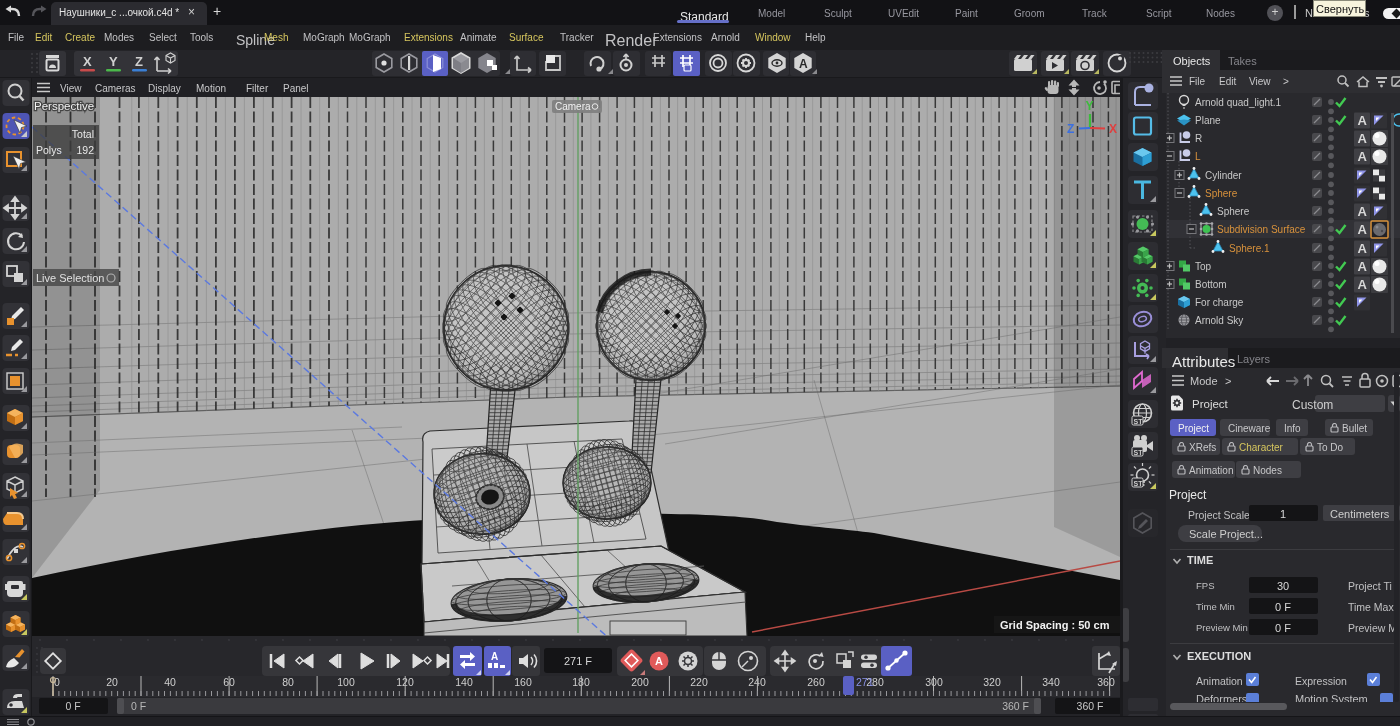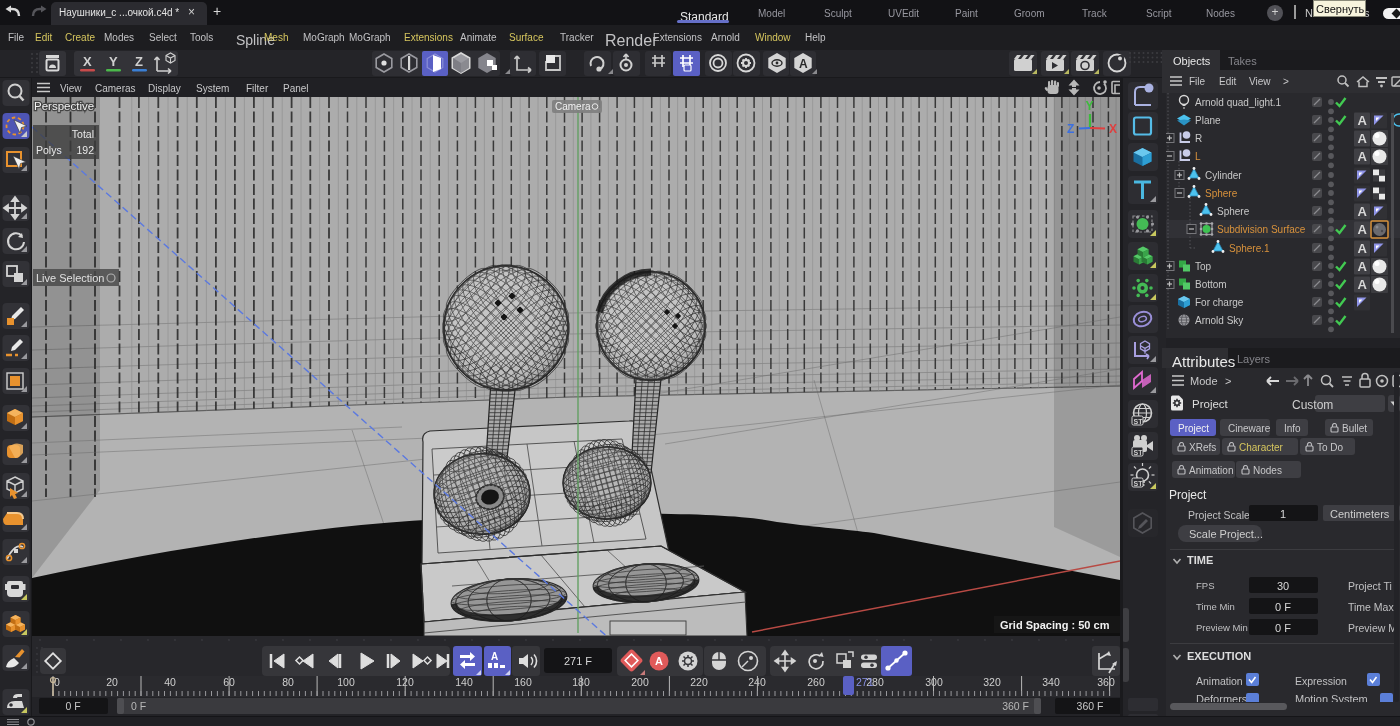--- a/index.html
+++ b/index.html
@@ -247,21 +247,21 @@
 <circle cx="11" cy="627" r="1.8" fill="#2e2e33"></circle>
 <path d="M27 635 l-6 0 6 -6 z" fill="#c8c85e"></path>
 </svg>
 <div class="abs" style="left:32px;top:78px;width:1088px;height:19px;background:#202024"></div>
 <svg class="abs" style="left:36px;top:81px" width="18" height="13" viewBox="0 0 18 13">
       <path d="M1 2.5 l13 0 M1 6.5 l13 0 M1 10.5 l13 0" stroke="#c8c8c8" stroke-width="1.6"></path>
     </svg>
 <div class="txt" style="left:60px;top:82.5px;font-size:10px;color:#c8c8ca">View</div>
 <div class="txt" style="left:95px;top:82.5px;font-size:10px;color:#c8c8ca">Cameras</div>
 <div class="txt" style="left:148px;top:82.5px;font-size:10px;color:#c8c8ca">Display</div>
-<div class="txt" style="left:196px;top:82.5px;font-size:10px;color:#c8c8ca">System</div>
+<div class="txt" style="left:196px;top:82.5px;font-size:10px;color:#c8c8ca">Motion</div>
 <div class="txt" style="left:246px;top:82.5px;font-size:10px;color:#c8c8ca">Filter</div>
 <div class="txt" style="left:283px;top:82.5px;font-size:10px;color:#c8c8ca">Panel</div>
 <svg class="abs" style="left:1044px;top:79px" width="76" height="17" viewBox="0 0 76 17">
 <g fill="#b8b8b8">
         <rect x="3.5" y="6" width="11" height="9" rx="3"></rect>
         <rect x="4" y="2" width="2.2" height="6" rx="1.1"></rect>
         <rect x="7" y="1" width="2.2" height="6" rx="1.1"></rect>
         <rect x="10" y="1.5" width="2.2" height="6" rx="1.1"></rect>
         <rect x="12.8" y="3" width="2.2" height="5" rx="1.1"></rect>
         <rect x="1.2" y="8" width="2.4" height="4" rx="1.2" transform="rotate(-35 2.4 10)"></rect>

